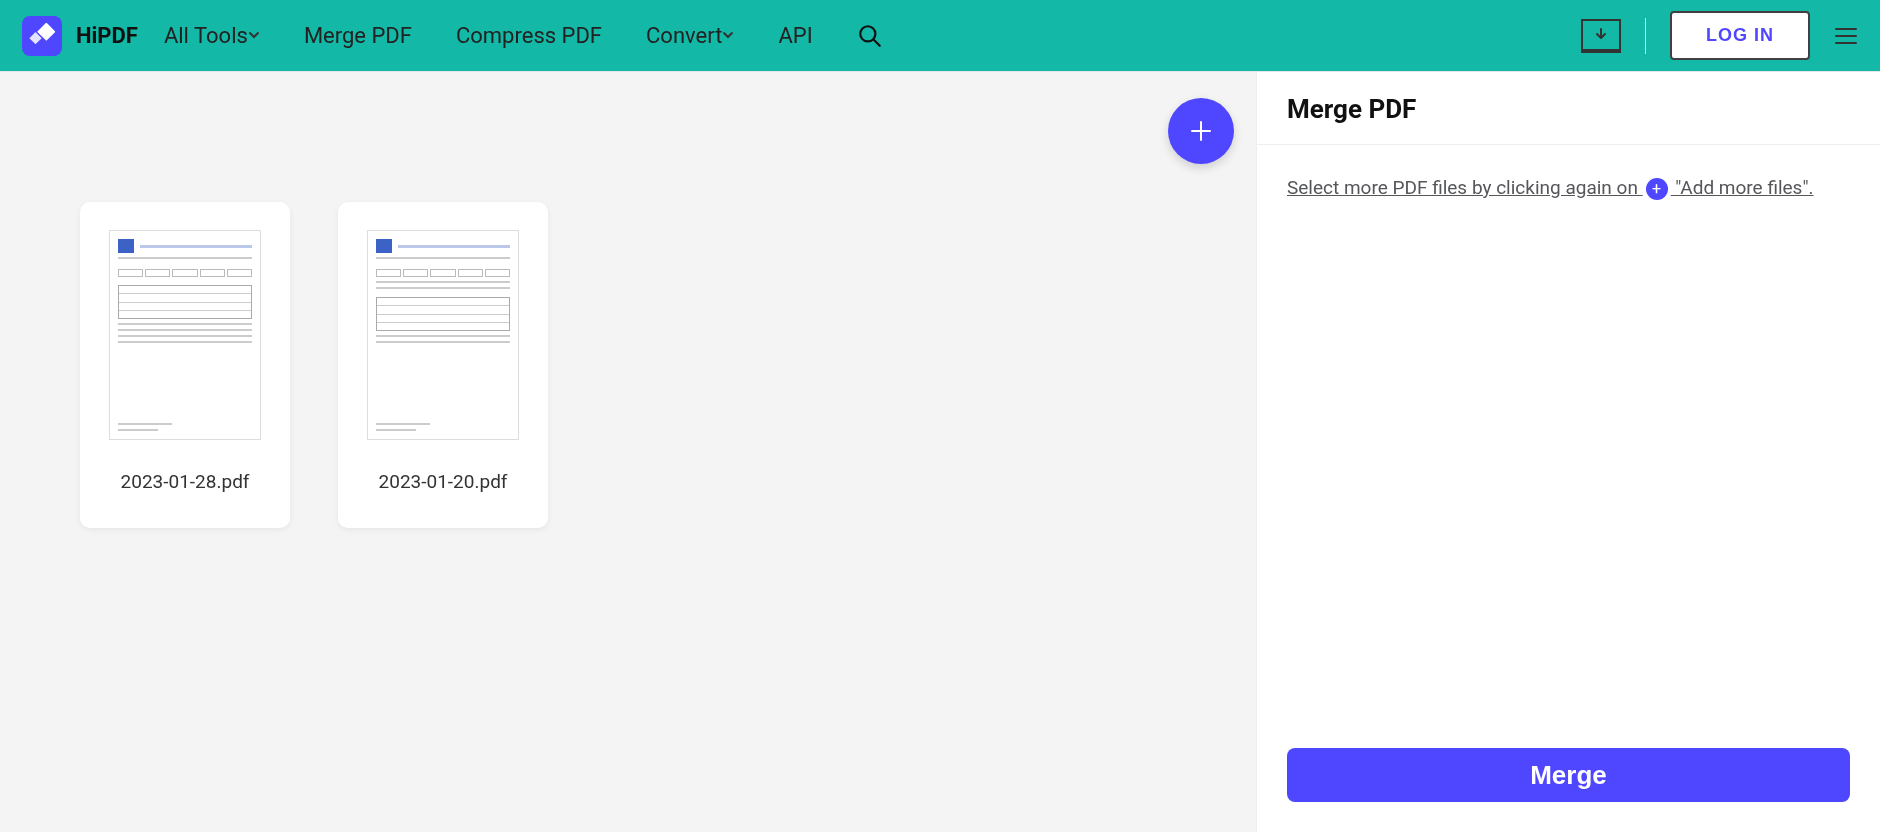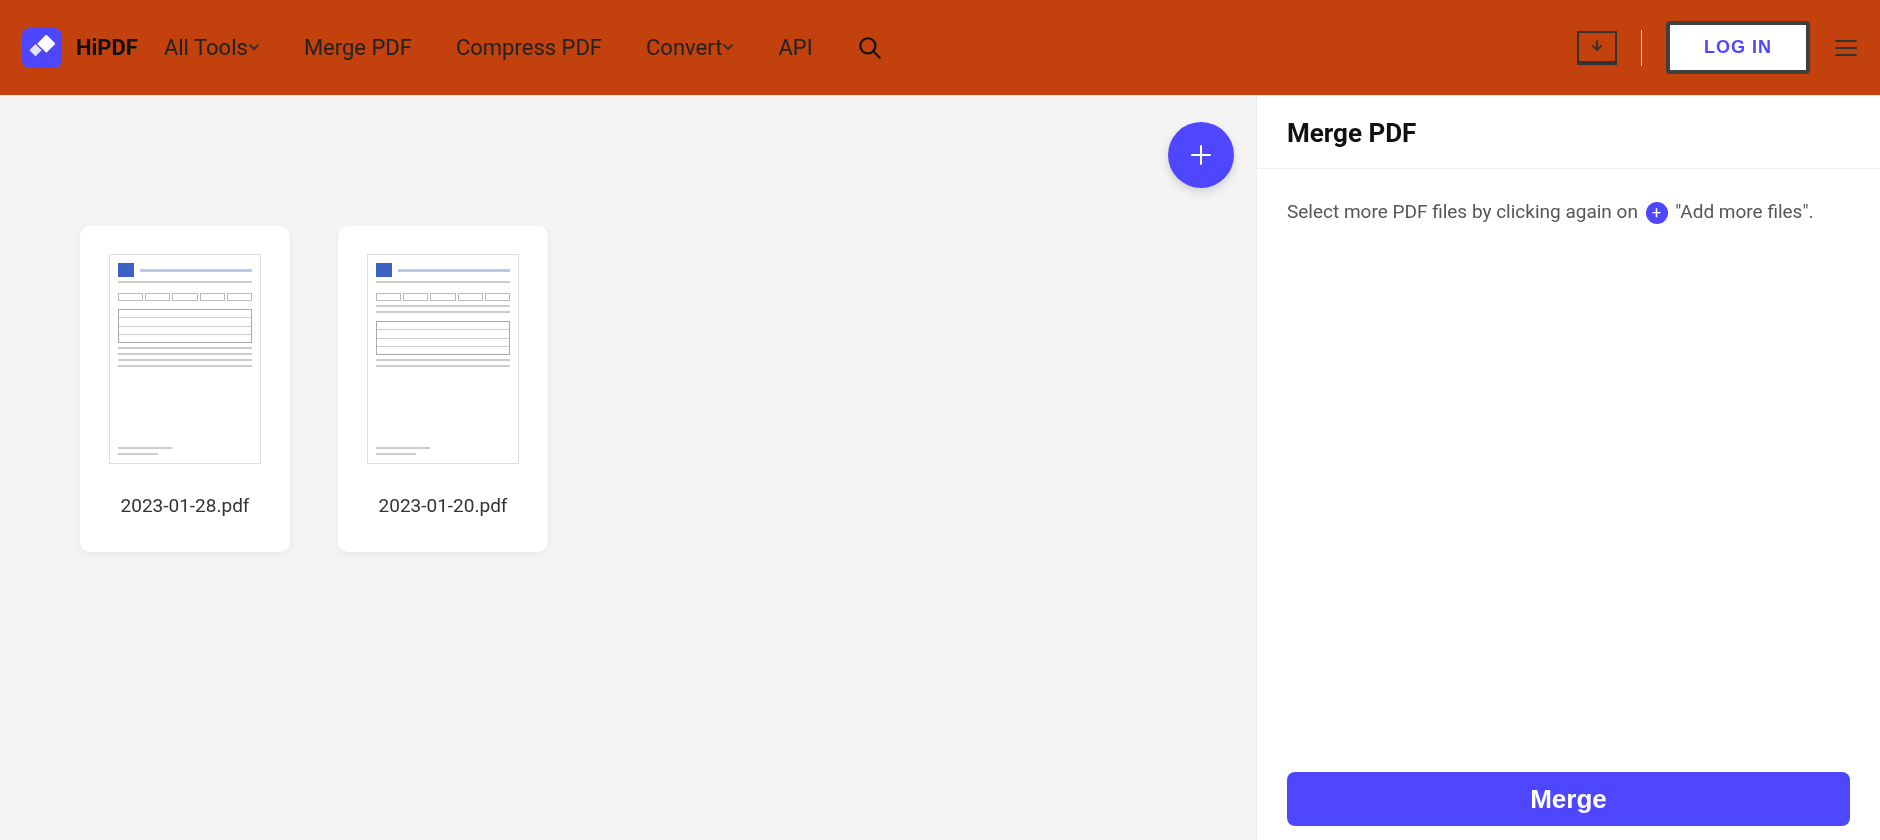--- a/index.html
+++ b/index.html
@@ -5,26 +5,26 @@
   * { box-sizing: border-box; margin: 0; padding: 0; }
   body {
     font-family: -apple-system, BlinkMacSystemFont, "Segoe UI", Roboto, Helvetica, Arial, sans-serif;
     background: #fff;
     width: 1880px;
     height: 840px;
     overflow: hidden;
   }
   
   .header {
-    height: 96px;
+    height: 72px;
     display: flex;
     align-items: center;
     padding: 0 22px 0 22px;
     border-bottom: 1px solid #e6e6e6;
-    background: #c2410c;
+    background: #14b8a6;
   }
   .logo-box {
     width: 40px; height: 40px;
     background: #4f46ff;
     border-radius: 8px;
     display: flex; align-items: center; justify-content: center;
     margin-right: 14px;
   }
   .logo-box svg { width: 26px; height: 26px; }
   .brand {
@@ -44,21 +44,21 @@
   .search-btn { margin-left: 44px; cursor: pointer; display:flex; align-items:center; }
   .header-right { margin-left: auto; display: flex; align-items: center; gap: 24px; }
   .download-box {
     width: 40px; height: 34px;
     border: 2px solid #333; border-bottom-width: 4px;
     display:flex; align-items:center; justify-content:center;
     cursor:pointer;
   }
   .vdiv { width:1px; height:36px; background:#ddd; }
   .login-btn {
-    border: 4px solid #404040;
+    border: 2px solid #404040;
     color: #4f46ff;
     font-size: 18px;
     font-weight: 600;
     letter-spacing: 1px;
     padding: 12px 34px;
     border-radius: 4px;
     cursor: pointer;
     background: #fff;
   }
   .menu-btn { cursor:pointer; display:flex; align-items:center; }
@@ -133,21 +133,21 @@
     padding: 22px 30px 20px;
     border-bottom: 1px solid #eee;
   }
   .side-body {
     padding: 28px 30px;
     flex:1;
     font-size: 19px;
     color:#55565a;
     line-height: 1.55;
   }
-  .side-body p { margin-bottom: 22px; }
+  .side-body p { margin-bottom: 22px; text-decoration: underline; }
   .inline-plus {
     display:inline-flex; align-items:center; justify-content:center;
     width:22px; height:22px;
     background:#4f46ff; color:#fff; border-radius:50%;
     font-size:16px; line-height:1; vertical-align:middle;
     margin: 0 3px;
   }
   .merge-btn {
     margin: 0 30px 30px;
     height: 54px;

